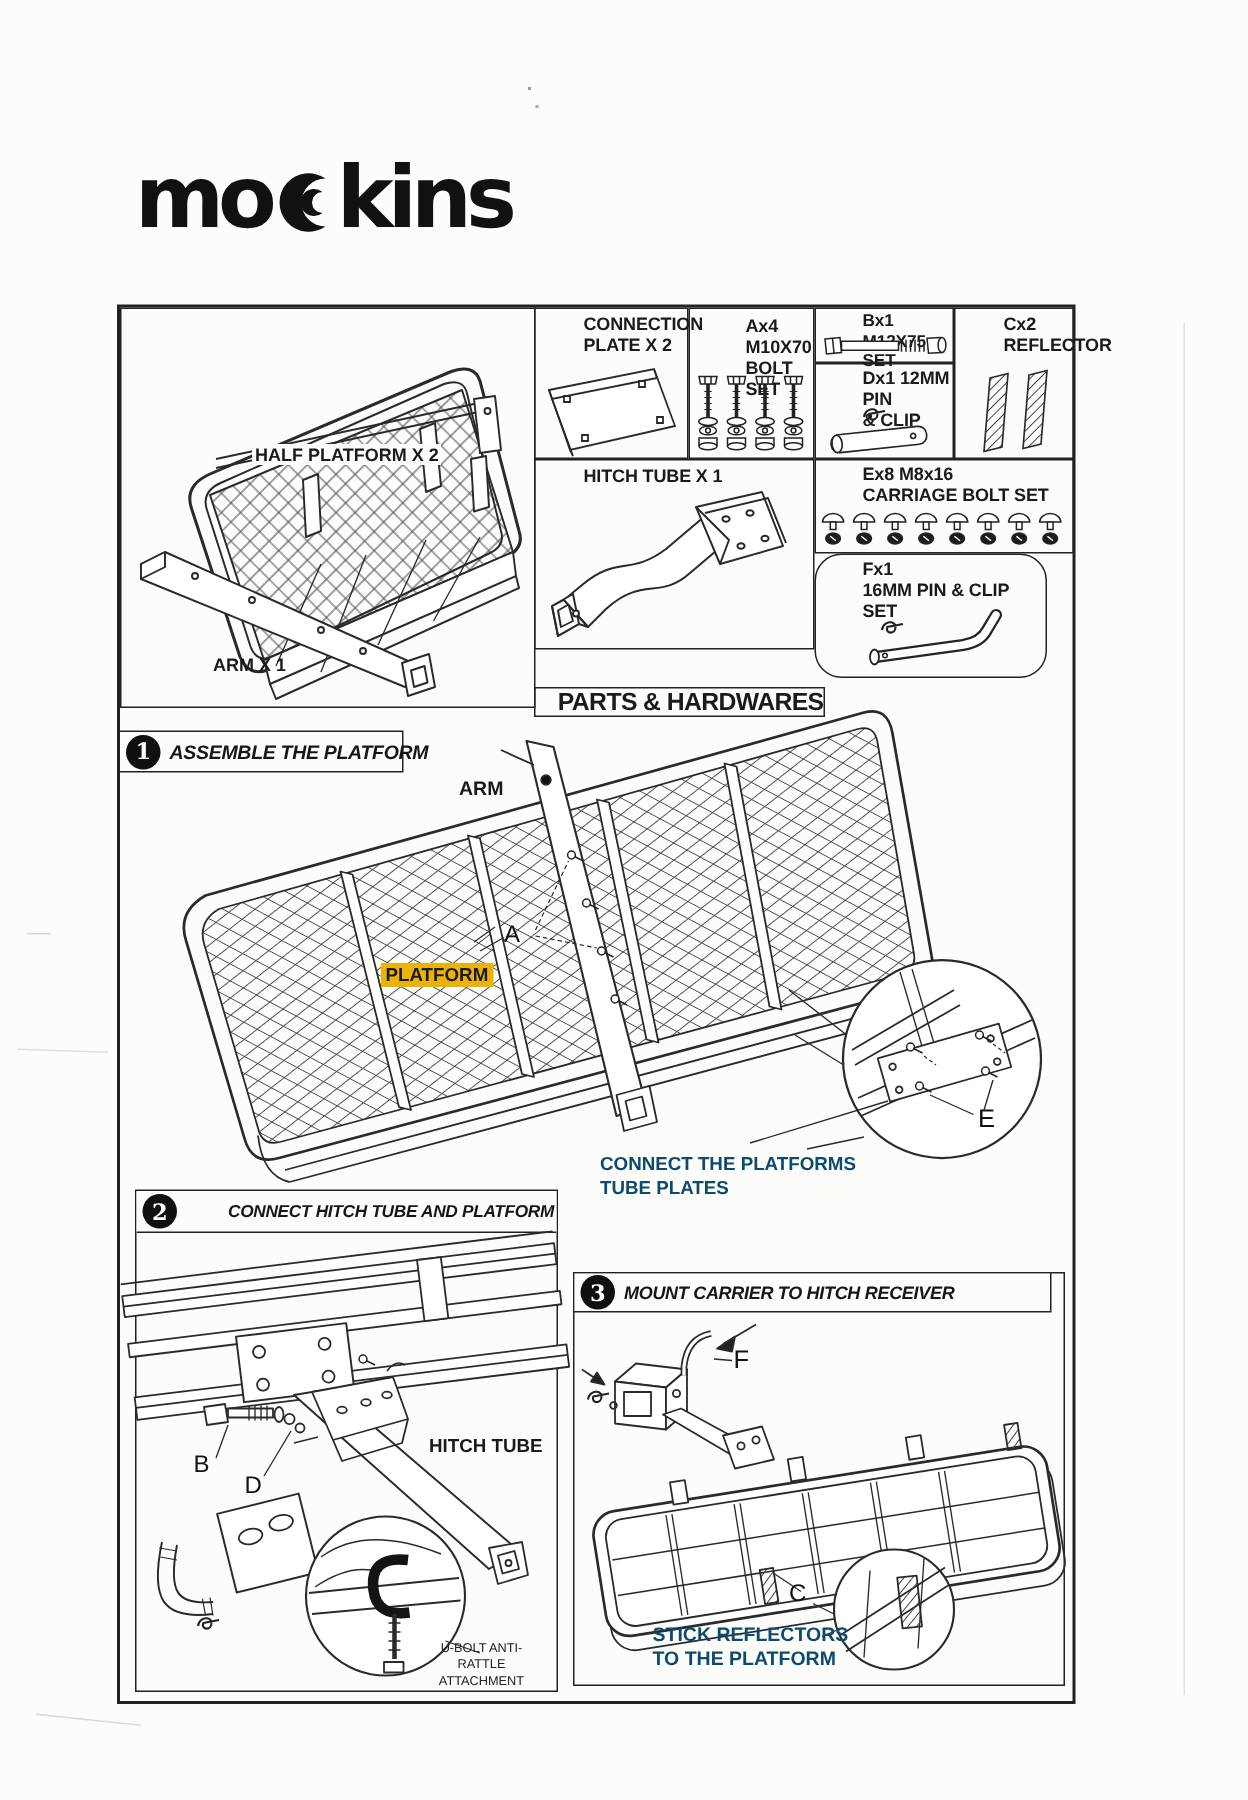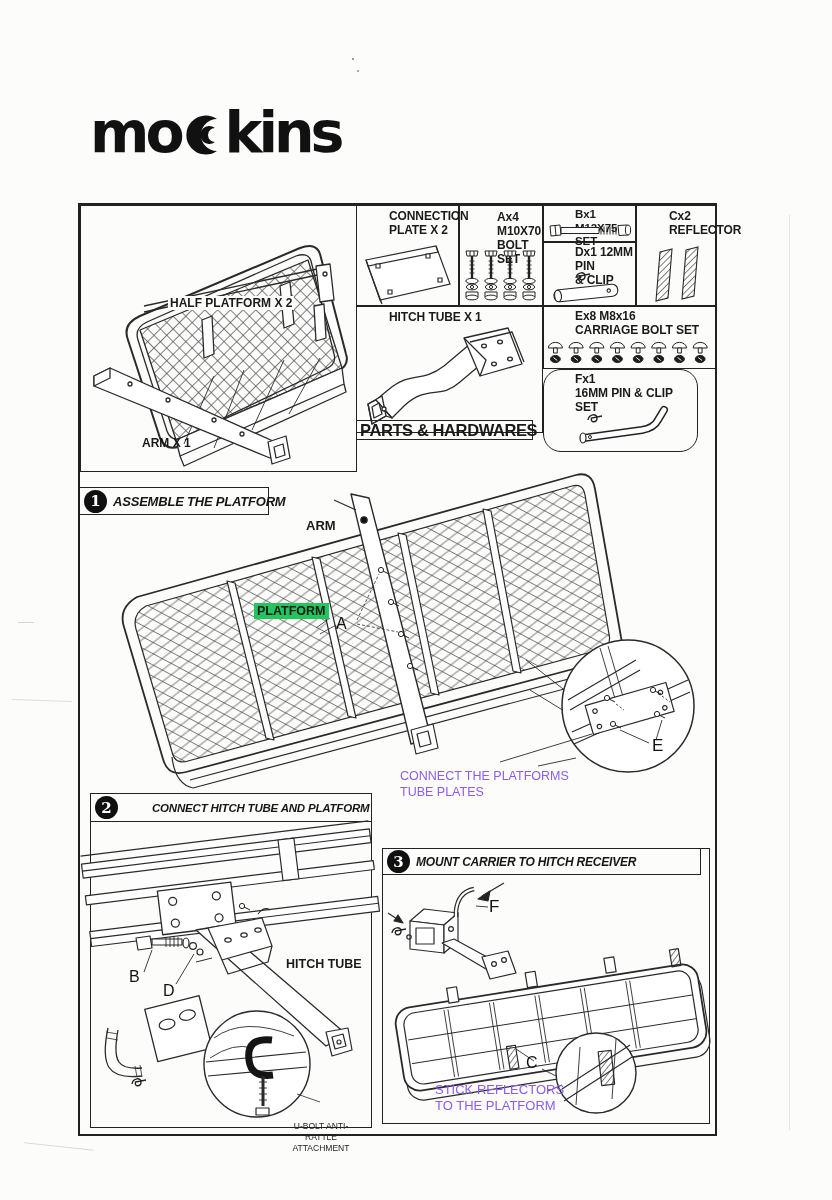--- a/index.html
+++ b/index.html
@@ -10,21 +10,21 @@
   .lbl{position:absolute;font-weight:bold;color:#1a1a1a;white-space:nowrap;}
   .part-label{font-weight:bold;font-size:12px;line-height:1.18;color:#1a1a1a;letter-spacing:-.1px;margin-left:28px;}
   .marker{position:absolute;font-size:16px;font-weight:normal;color:#111;}
   .stepnum{width:23px;height:23px;border-radius:50%;background:#101010;color:#fff;
            font-family:"DejaVu Serif",serif;font-weight:bold;font-size:15px;
            display:flex;align-items:center;justify-content:center;flex:0 0 auto;}
   .stephead{display:flex;align-items:center;gap:6px;padding:0 4px;background:#fcfcfa;}
   .stephead .t{font-weight:bold;letter-spacing:-.2px;white-space:nowrap;font-style:italic;}
   svg{position:absolute;overflow:visible;}
   svg *{vector-effect:non-scaling-stroke;}
-  .cap{position:absolute;font-weight:normal;color:#8b5cf6;line-height:1.25;}
+  .cap{position:absolute;font-weight:bold;color:#0c4a6e;line-height:1.25;}
   .artifact{position:absolute;pointer-events:none;}
 </style>
 </head>
 <body>
 
 <div class="page">
 
   <svg width="0" height="0">
     <defs>
       <pattern id="mesh45" width="9" height="9" patternUnits="userSpaceOnUse" patternTransform="rotate(45)">
@@ -201,21 +201,21 @@
       <polygon points="104,12 148,2 162,38 120,50"></polygon>
       <polyline points="104,12 110,18 126,34 120,50" fill="none"></polyline>
       <polyline points="110,16 152,6 164,36" fill="none"></polyline>
       <ellipse cx="124" cy="20" rx="2.4" ry="1.8"></ellipse>
         <ellipse cx="140" cy="16" rx="2.4" ry="1.8"></ellipse>
       <ellipse cx="134" cy="38" rx="2.4" ry="1.8"></ellipse>
         <ellipse cx="150" cy="33" rx="2.4" ry="1.8"></ellipse>
     </g>
   </svg>
 
-  <div class="box" style="left:356px;top:420px;width:177px;height:20px;display:flex;align-items:center;">
+  <div class="box" style="left:356px;top:458px;width:194px;height:20px;display:flex;align-items:center;justify-content:flex-end;">
     <span class="lbl" style="position:static;font-size:16.5px;letter-spacing:-0.4px;padding-left:3px;">PARTS &amp; HARDWARES</span>
   </div>
 
   <div class="box" style="left:543px;top:306px;width:173px;height:63px;">
     <div class="part-label" style="padding:2px 0 0 3px;">
       <div>Ex8 M8x16</div>
       <div>CARRIAGE BOLT SET</div>
     </div>
   </div>
   <svg style="left:546px;top:340px;" width="168" height="26" viewBox="0 0 168 26">
@@ -304,21 +304,21 @@
     </g>
   </svg>
 
   <div class="box" style="left:79px;top:487px;width:190px;height:28px;">
     <div class="stephead" style="height:100%;">
       <div class="stepnum">1</div>
       <span class="t" style="font-size:13px;">ASSEMBLE THE PLATFORM</span>
     </div>
   </div>
   <div class="lbl" style="left:306px;top:492px;font-size:13px;margin-top:26px;">ARM</div>
-  <div class="lbl" style="left:254px;top:603px;font-size:12.5px;background:#22c55e;padding:1px 3px;">PLATFORM</div>
+  <div class="lbl" style="left:254px;top:642px;font-size:12.5px;background:#eab308;padding:1px 3px;">PLATFORM</div>
   <div class="marker" style="left:336px;top:615px;">A</div>
   <div class="marker" style="left:652px;top:736px;font-size:17px;">E</div>
   <div class="cap" style="left:400px;top:769px;font-size:12.5px;">
     <div>CONNECT THE PLATFORMS</div>
     <div>TUBE PLATES</div>
   </div>
 
   <div class="box" style="left:90px;top:793px;width:282px;height:335px;">
     <div class="stephead" style="height:27px;border-bottom:1.6px solid #222;">
       <div class="stepnum">2</div>
@@ -382,21 +382,21 @@
       <path d="M180,218 Q154,215 157,238 Q159,256 181,253" stroke="#141414" stroke-width="7"></path>
       <line x1="171" y1="254" x2="171" y2="284" stroke-width="3"></line>
       <path d="M167,260h8M167,266h8M167,272h8M167,278h8" stroke-width="0.9"></path>
       <rect x="164" y="286" width="13" height="7" fill="#fff"></rect>
       <path d="M205,272 L228,280" stroke-width="0.8"></path>
     </g>
   </svg>
   <div class="marker" style="left:129px;top:968px;">B</div>
   <div class="marker" style="left:163px;top:982px;">D</div>
   <div class="lbl" style="left:286px;top:957px;font-size:12.5px;">HITCH TUBE</div>
-  <div class="cap" style="left:278px;top:1093px;width:86px;font-size:8.5px;font-weight:normal;text-align:center;line-height:1.3;color:#222;margin-top:28px;">
+  <div class="cap" style="left:278px;top:1093px;width:86px;font-size:8.5px;font-weight:normal;text-align:center;line-height:1.3;color:#222;">
     <div>U-BOLT ANTI-RATTLE</div>
     <div>ATTACHMENT</div>
   </div>
 
   <div class="box" style="left:382px;top:848px;width:328px;height:276px;"></div>
   <div class="box" style="left:382px;top:848px;width:319px;height:27px;">
     <div class="stephead" style="height:100%;">
       <div class="stepnum">3</div>
       <span class="t" style="font-size:12px;">MOUNT CARRIER TO HITCH RECEIVER</span>
     </div>

